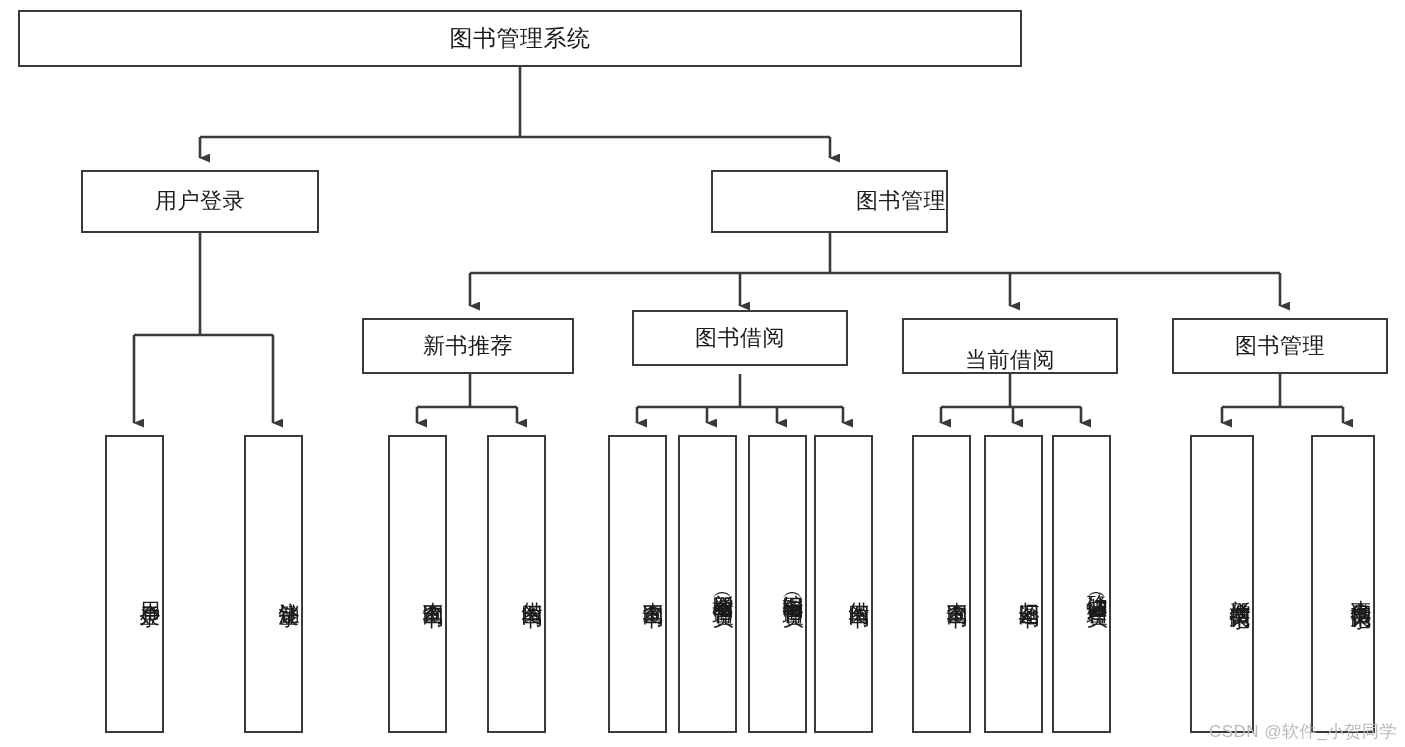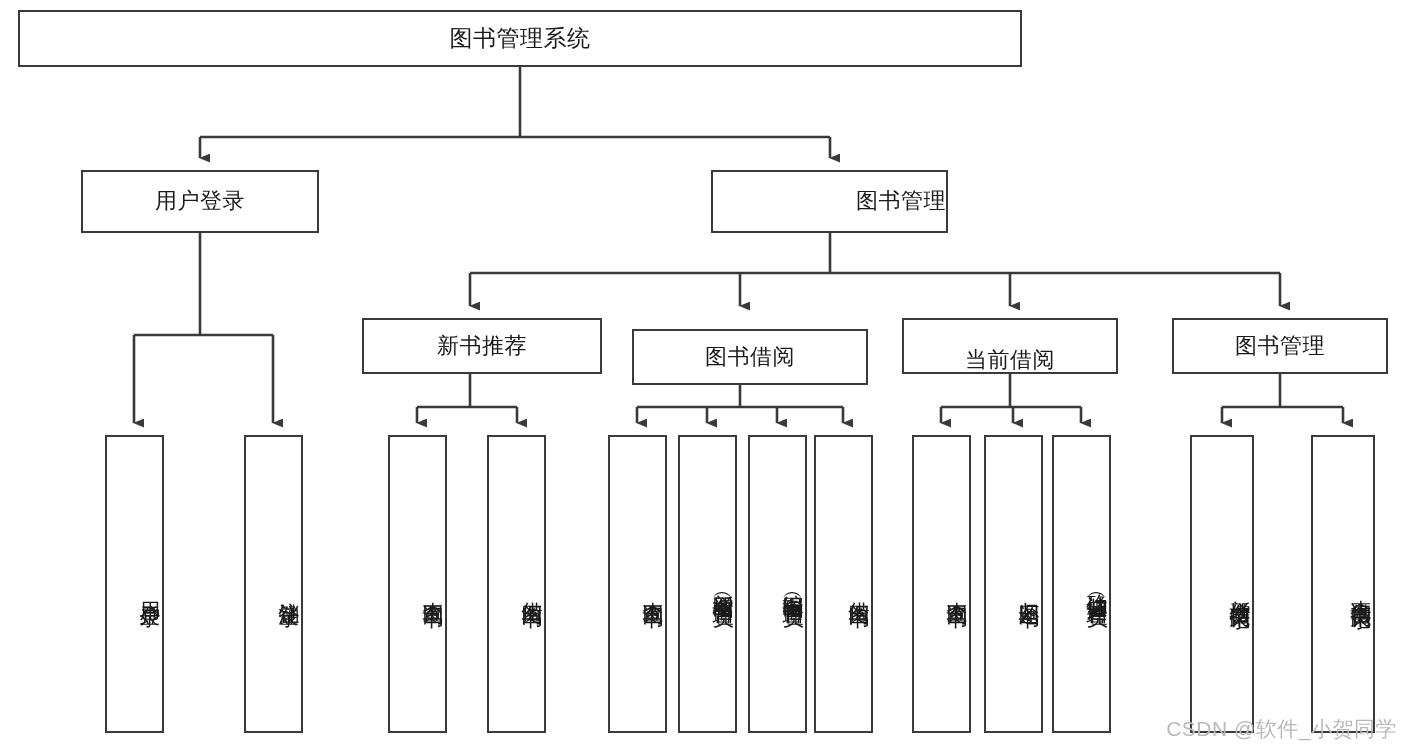--- a/index.html
+++ b/index.html
@@ -58,21 +58,21 @@
   .node-label {
     display: block;
   }
   #root-node {
     font-size: 23px;
   }
   #watermark {
     position: absolute;
     right: 8px;
     bottom: 4px;
-    font-size: 21px;
+    font-size: 17px;
     color: #b9b9b9;
     white-space: nowrap;
     letter-spacing: 0.5px;
   }
 </style>
 </head>
 <body>
 
 <div id="diagram-root">
 
@@ -145,24 +145,24 @@
     <span class="node-label">图书管理系统</span>
   </div>
 
   <div class="node horizontal" style="left:81px; top:170px; width:238px; height:63px;">
     <span class="node-label">用户登录</span>
   </div>
   <div class="node horizontal" style="left:711px; top:170px; width:237px; height:63px;justify-content:flex-end;">
     <span class="node-label">图书管理</span>
   </div>
 
-  <div class="node horizontal" style="left:362px; top:318px; width:240px; height:56px;">
+  <div class="node horizontal" style="left:362px; top:318px; width:212px; height:56px;">
     <span class="node-label">新书推荐</span>
   </div>
-  <div class="node horizontal" style="left:632px; top:329px; width:236px; height:56px;">
+  <div class="node horizontal" style="left:632px; top:310px; width:216px; height:56px;">
     <span class="node-label">图书借阅</span>
   </div>
   <div class="node horizontal" style="left:902px; top:318px; width:216px; height:56px;align-items:flex-end;">
     <span class="node-label">当前借阅</span>
   </div>
   <div class="node horizontal" style="left:1172px; top:318px; width:216px; height:56px;">
     <span class="node-label">图书管理</span>
   </div>
 
   <div class="node vertical" style="left:105px; top:435px; width:59px; height:298px;">

